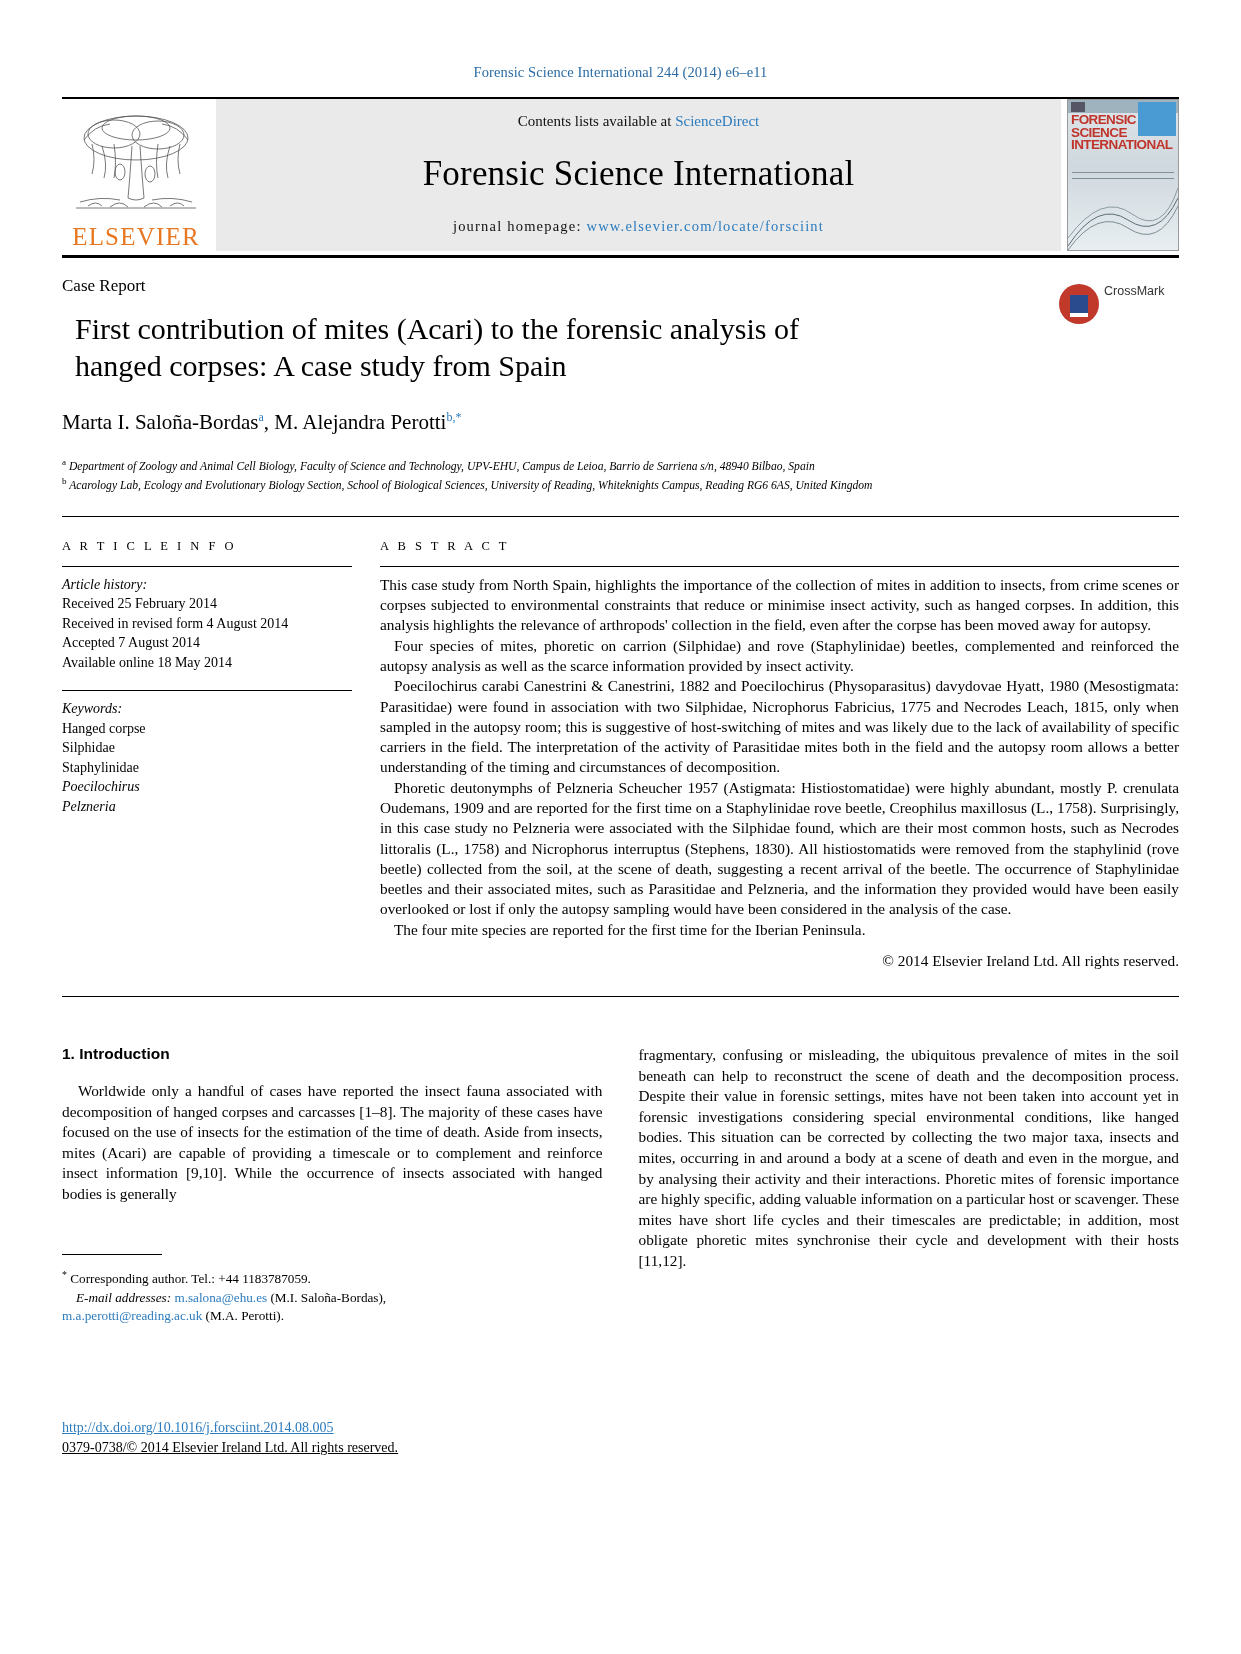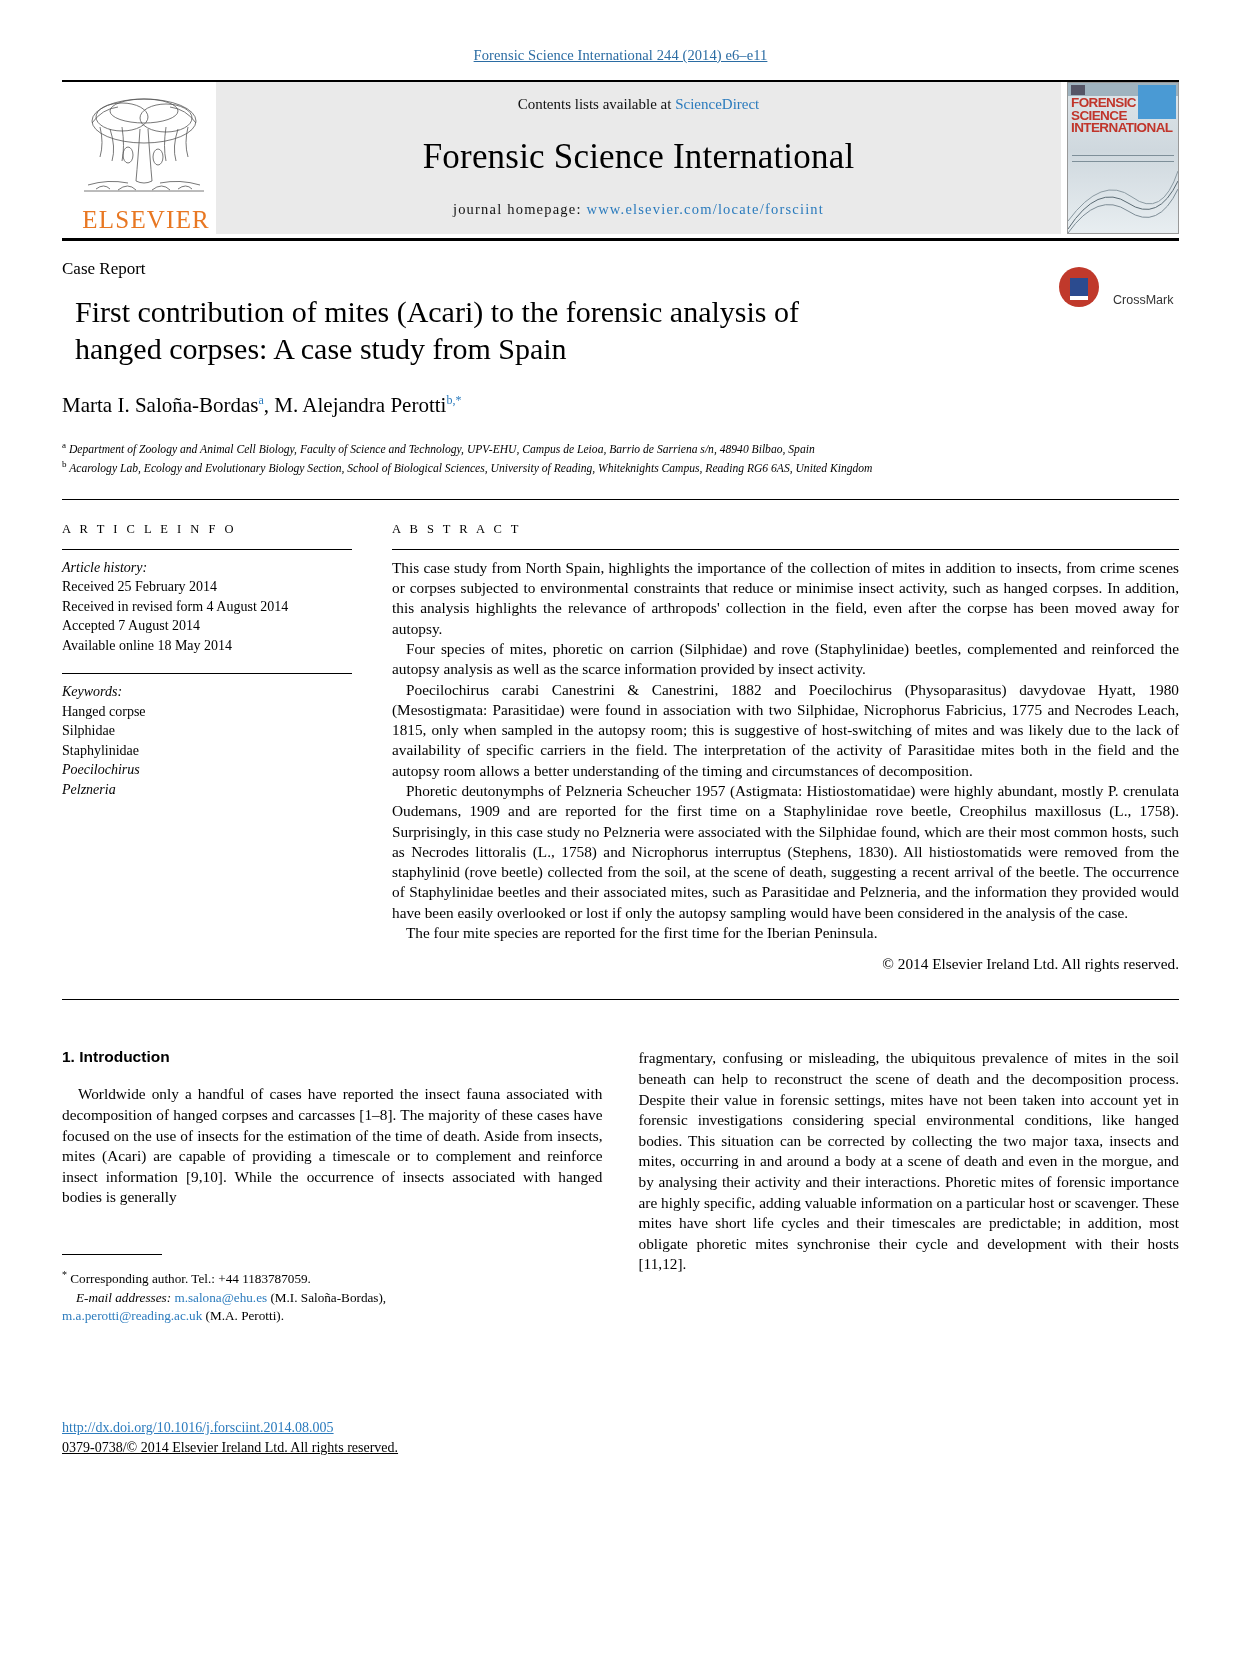--- a/index.html
+++ b/index.html
@@ -10,38 +10,37 @@
     position:relative;
     overflow:hidden;
   }
   .page { position:relative; width:1241px; height:1654px; box-sizing:border-box; }
 
   
   .runninghead {
     text-align:center;
     color:#2b6ca3;
     font-size:14.5px;
-    padding-top:47px;
+    padding-top:64px;
     letter-spacing:.1px;
-    text-decoration:underline;
   }
 
   
   .masthead {
     margin:16px 62px 0 62px;
     border-top:2.5px solid #000;
     padding-top:0;
     display:flex;
     align-items:stretch;
     height:152px;
   }
   .elsevier-logo {
     width:148px; flex:0 0 148px;
     display:flex; flex-direction:column;
-    align-items:flex-end; justify-content:flex-end;
+    align-items:center; justify-content:flex-end;
     padding-top:6px;
   }
   .tree-svg { display:block; }
   .elsevier-word {
     font-family:"Liberation Serif", serif;
     color:#e87722;
     font-size:25px;
     letter-spacing:1.2px;
     margin-top:1px;
     font-weight:400;
@@ -109,41 +108,41 @@
   .affil {
     font-size:11.6px; font-style:italic; line-height:15.5px;
     max-width:915px; color:#000;
   }
   .affil sup { font-style:normal; font-size:9px; vertical-align:super; }
 
   .crossmark {
     position:absolute; right:0; top:26px;
     width:120px; text-align:center;
   }
-  .crossmark .cm-row { display:flex; align-items:flex-end; gap:14px; }
+  .crossmark .cm-row { display:flex; align-items:flex-start; gap:5px; }
   .cm-badge {
     width:40px; height:40px; border-radius:50%;
     background:#c0392b; position:relative; flex:0 0 40px;
   }
   .cm-badge::before{
     content:""; position:absolute; left:11px; top:7px;
     width:18px; height:26px; background:#fff;
   }
   .cm-badge::after{
     content:""; position:absolute; left:11px; top:7px;
     width:18px; height:26px;
     background:
       linear-gradient(#c0392b,#c0392b) 0 0/18px 4px no-repeat,
       linear-gradient(#2b4b8f,#2b4b8f) 0 4px/18px 18px no-repeat;
   }
   .cm-label { font-size:12.5px; color:#333; font-family:"Liberation Sans", sans-serif; }
 
   
   .sep-rule { margin:22px 62px 0 62px; border-bottom:1px solid #000; }
-  .info-wrap { margin:0 62px; display:flex; gap:40px; padding-top:22px; }
+  .info-wrap { margin:0 62px; display:flex; gap:28px; padding-top:22px; }
   .col-info { width:290px; flex:0 0 290px; }
   .col-abs  { flex:1 1 auto; }
   .sec-label {
     font-size:12.5px; letter-spacing:3px; color:#000;
     margin-bottom:12px;
   }
   .thin-rule { border-bottom:1px solid #000; margin-bottom:8px; }
   .info-block { font-size:14px; line-height:19.5px; }
   .info-block .it { font-style:italic; }
   .kw-block { font-size:14px; line-height:19.5px; }

